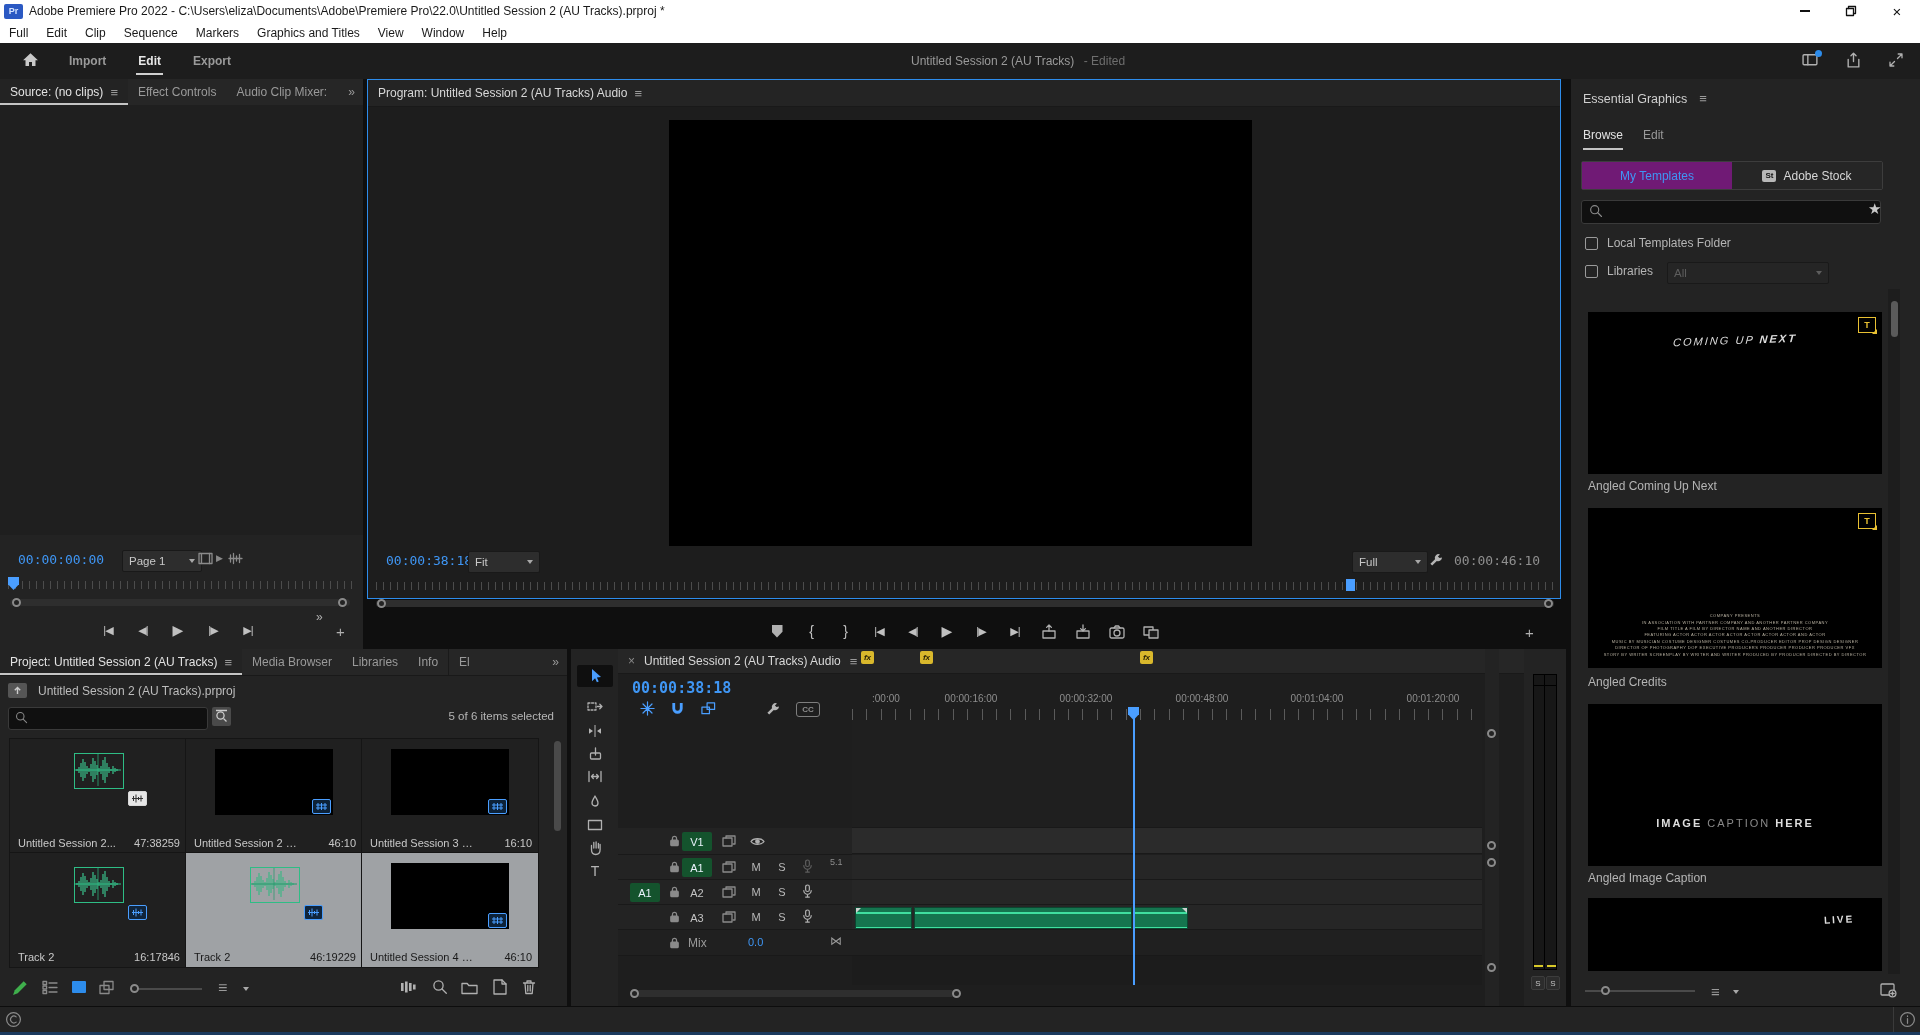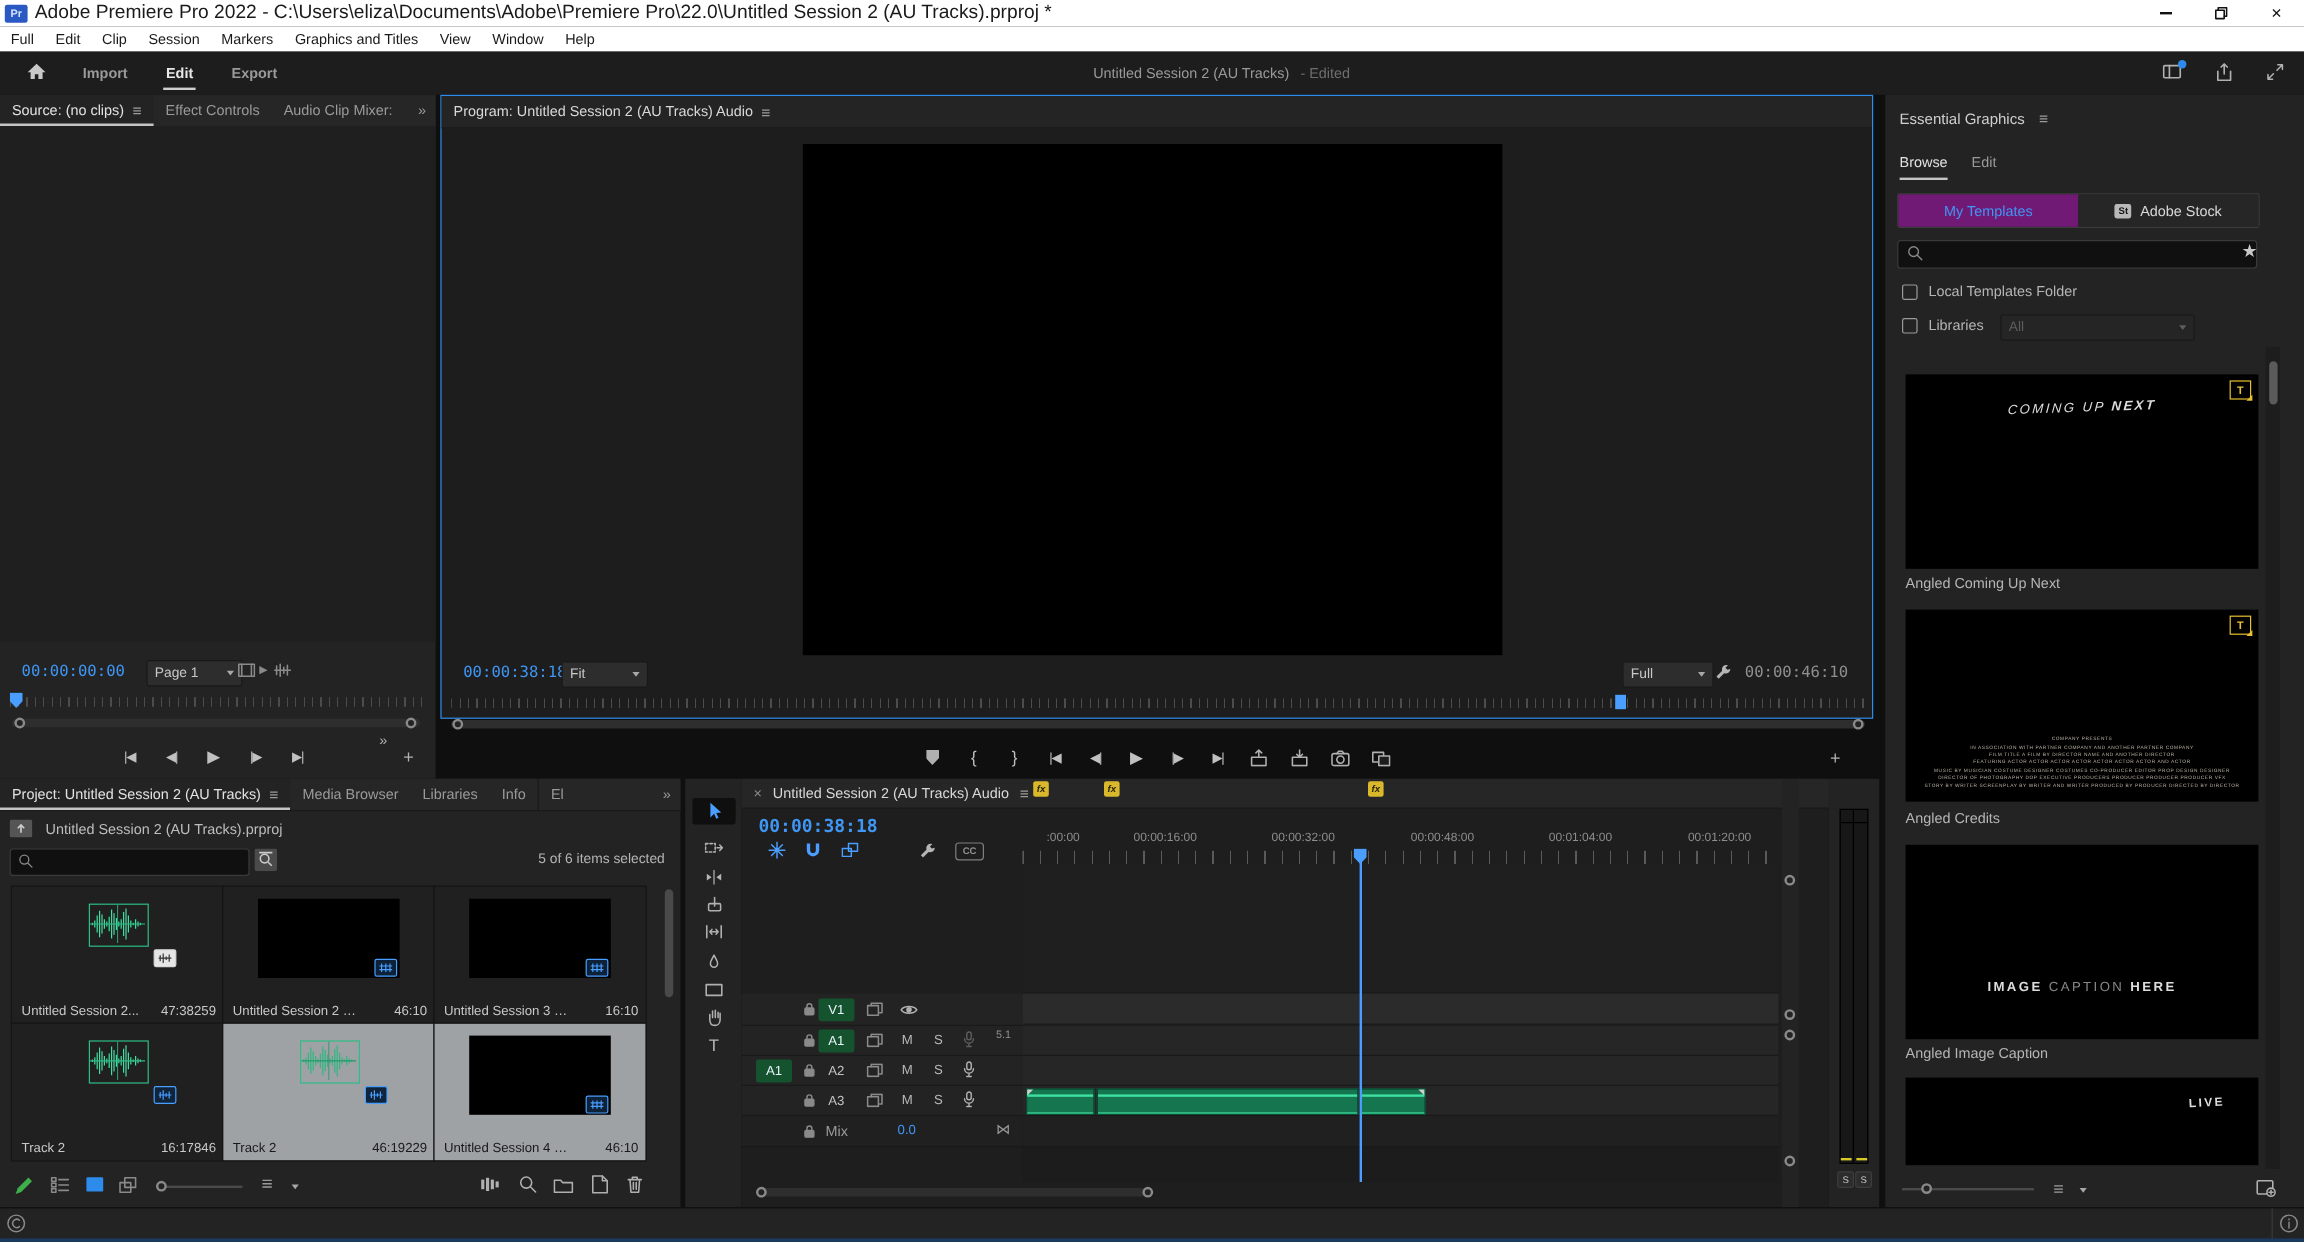--- a/index.html
+++ b/index.html
@@ -78,39 +78,39 @@
   svg.ic.dim{stroke:#8a8a8a;}
   svg.ic.blue{stroke:#4a9eff;}
 </style>
 </head>
 <body>
 
 <div id="stage">
 
   <div class="p titlebar">
     <span class="prbadge">Pr</span>
-    <span style="font-size:16px;">Adobe Premiere Pro 2022 - C:\Users\eliza\Documents\Adobe\Premiere Pro\22.0\Untitled Session 2 (AU Tracks).prproj *</span>
+    <span style="font-size:12px;">Adobe Premiere Pro 2022 - C:\Users\eliza\Documents\Adobe\Premiere Pro\22.0\Untitled Session 2 (AU Tracks).prproj *</span>
     <span style="flex:1"></span>
     <span class="winbtn">
         <span style="width:10px;height:1.4px;background:#111;display:block"></span>
       </span>
     <span class="winbtn">
         <svg class="ic" width="12" height="12" viewBox="0 0 12 12" style="stroke:#111">
           <rect x="1.5" y="3.5" width="7" height="7"></rect>
           <path d="M3.5 3.5v-2h7v7h-2"></path>
         </svg>
       </span>
     <span class="winbtn" style="font-size:15px;">×</span>
   </div>
 
   <div class="p menubar">
     <span class="menuitem">Full</span>
     <span class="menuitem">Edit</span>
     <span class="menuitem">Clip</span>
-    <span class="menuitem">Session</span>
+    <span class="menuitem">Sequence</span>
     <span class="menuitem">Markers</span>
     <span class="menuitem">Graphics and Titles</span>
     <span class="menuitem">View</span>
     <span class="menuitem">Window</span>
     <span class="menuitem">Help</span>
   </div>
 
   <div class="p wsbar">
     <span style="margin:0 14px 0 22px">
       <svg width="17" height="15" viewBox="0 0 16 14">

